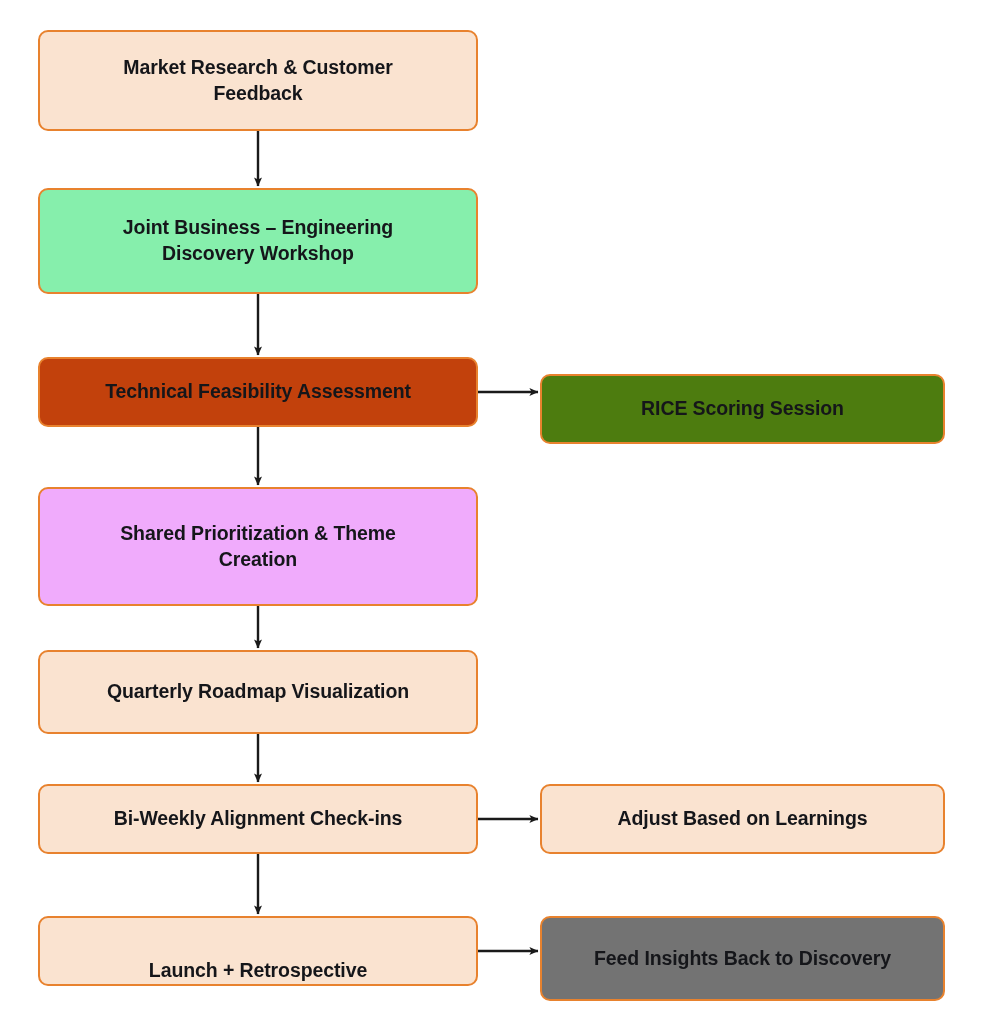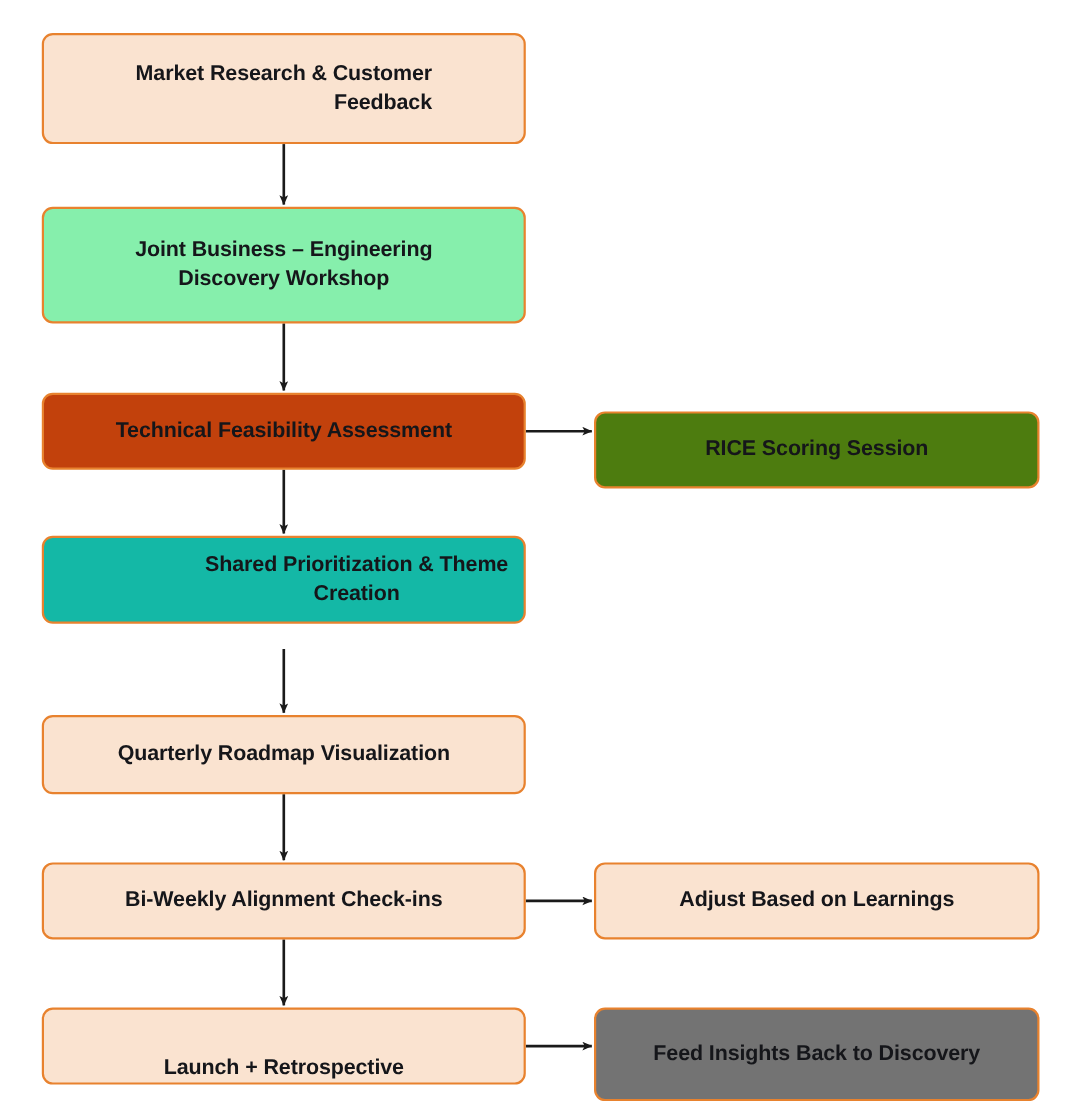--- a/index.html
+++ b/index.html
@@ -68,39 +68,39 @@
         <line x1="258" y1="427" x2="258" y2="485" stroke="#1A1A1A" stroke-width="2.4" marker-end="url(#arrowhead)"></line>
         <line x1="258" y1="590" x2="258" y2="648" stroke="#1A1A1A" stroke-width="2.4" marker-end="url(#arrowhead)"></line>
         <line x1="258" y1="722" x2="258" y2="782" stroke="#1A1A1A" stroke-width="2.4" marker-end="url(#arrowhead)"></line>
         <line x1="478" y1="819" x2="538" y2="819" stroke="#1A1A1A" stroke-width="2.4" marker-end="url(#arrowhead)"></line>
         <line x1="258" y1="854" x2="258" y2="914" stroke="#1A1A1A" stroke-width="2.4" marker-end="url(#arrowhead)"></line>
         <line x1="478" y1="951" x2="538" y2="951" stroke="#1A1A1A" stroke-width="2.4" marker-end="url(#arrowhead)"></line>
       </g>
   </svg>
 
   <div id="nodes">
-      <div class="node" style="left: 38px; top: 30px; width: 440px; height: 101px; background: rgb(250, 227, 208); border-color: rgb(232, 130, 46); text-align: right;">
+      <div class="node" style="left: 38px; top: 30px; width: 440px; height: 101px; background: rgb(250, 227, 208); border-color: rgb(232, 130, 46);">
         <span class="node-label" style="color: rgb(21, 22, 26);">Market Research &amp; Customer
 Feedback</span>
       </div>
       <div class="node" style="left: 38px; top: 188px; width: 440px; height: 106px; background: #86efac; border-color: rgb(232, 130, 46);">
         <span class="node-label" style="color: rgb(21, 22, 26);">Joint Business – Engineering
 Discovery Workshop</span>
       </div>
       <div class="node" style="left: 38px; top: 357px; width: 440px; height: 70px; background: #c2410c; border-color: rgb(232, 130, 46);">
         <span class="node-label" style="color: rgb(21, 22, 26);">Technical Feasibility Assessment</span>
       </div>
       <div class="node" style="left: 540px; top: 374px; width: 405px; height: 70px; background: #4d7c0f; border-color: rgb(232, 130, 46);">
         <span class="node-label" style="color: rgb(21, 22, 26);">RICE Scoring Session</span>
       </div>
-      <div class="node" style="left: 38px; top: 487px; width: 440px; height: 80px; background: #14b8a6; border-color: rgb(232, 130, 46); justify-content: flex-end;">
+      <div class="node" style="left: 38px; top: 487px; width: 440px; height: 119px; background: #f0abfc; border-color: rgb(232, 130, 46);">
         <span class="node-label" style="color: rgb(21, 22, 26);">Shared Prioritization &amp; Theme
 Creation</span>
       </div>
-      <div class="node" style="left: 38px; top: 650px; width: 440px; height: 72px; background: rgb(250, 227, 208); border-color: rgb(232, 130, 46);">
+      <div class="node" style="left: 38px; top: 650px; width: 440px; height: 84px; background: rgb(250, 227, 208); border-color: rgb(232, 130, 46);">
         <span class="node-label" style="color: rgb(21, 22, 26);">Quarterly Roadmap Visualization</span>
       </div>
       <div class="node" style="left: 38px; top: 784px; width: 440px; height: 70px; background: rgb(250, 227, 208); border-color: rgb(232, 130, 46);">
         <span class="node-label" style="color: rgb(21, 22, 26);">Bi-Weekly Alignment Check-ins</span>
       </div>
       <div class="node" style="left: 540px; top: 784px; width: 405px; height: 70px; background: rgb(250, 227, 208); border-color: rgb(232, 130, 46);">
         <span class="node-label" style="color: rgb(21, 22, 26);">Adjust Based on Learnings</span>
       </div>
       <div class="node" style="left: 38px; top: 916px; width: 440px; height: 70px; background: rgb(250, 227, 208); border-color: rgb(232, 130, 46);">
         <span class="node-label" style="color: rgb(21, 22, 26); margin-top: 40px;">Launch + Retrospective</span>

